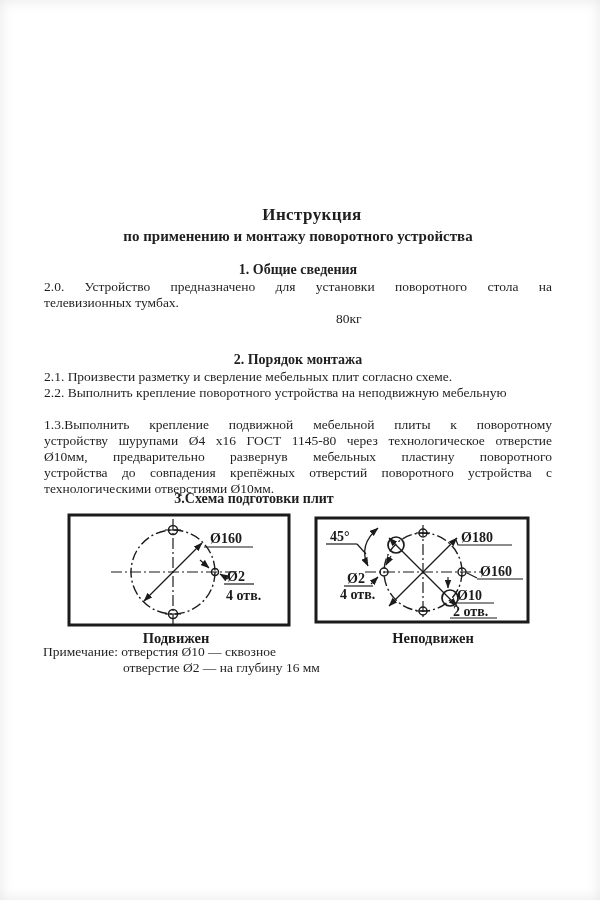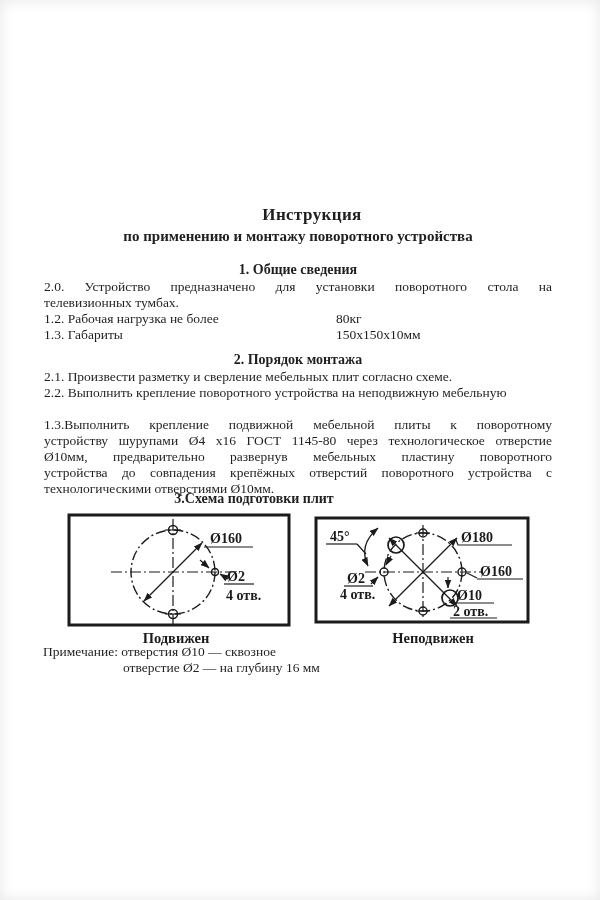--- a/index.html
+++ b/index.html
@@ -31,26 +31,21 @@
 
   <div class="abs doc-title center b">Инструкция</div>
   <div class="abs doc-subtitle center b">по применению и монтажу поворотного устройства</div>
 
   <div class="abs h-sec center b" style="top:262px">1. Общие сведения</div>
   <div class="abs body-text plines" style="top:279px">
       <div>2.0. Устройство предназначено для установки поворотного стола на</div>
       <div>телевизионных тумбах.</div>
     </div>
   <div class="kv" style="top:311px">
-    <span>1.2. Рабочая нагрузка не более</span>
     <span class="val">80кг</span>
-  </div>
-  <div class="kv" style="top:327px">
-    <span>1.3.  Габариты</span>
-    <span class="val">150х150х10мм</span>
   </div>
 
   <div class="abs h-sec center b" style="top:352px">2. Порядок монтажа</div>
   <div class="abs body-text plines" style="top:369px">
       <div>2.1. Произвести разметку и сверление мебельных плит согласно схеме.</div>
     </div>
   <div class="abs body-text plines" style="top:385px">
       <div>2.2. Выполнить крепление поворотного устройства на неподвижную мебельную</div>
     </div>
   <div class="abs body-text plines" style="top:417px">

